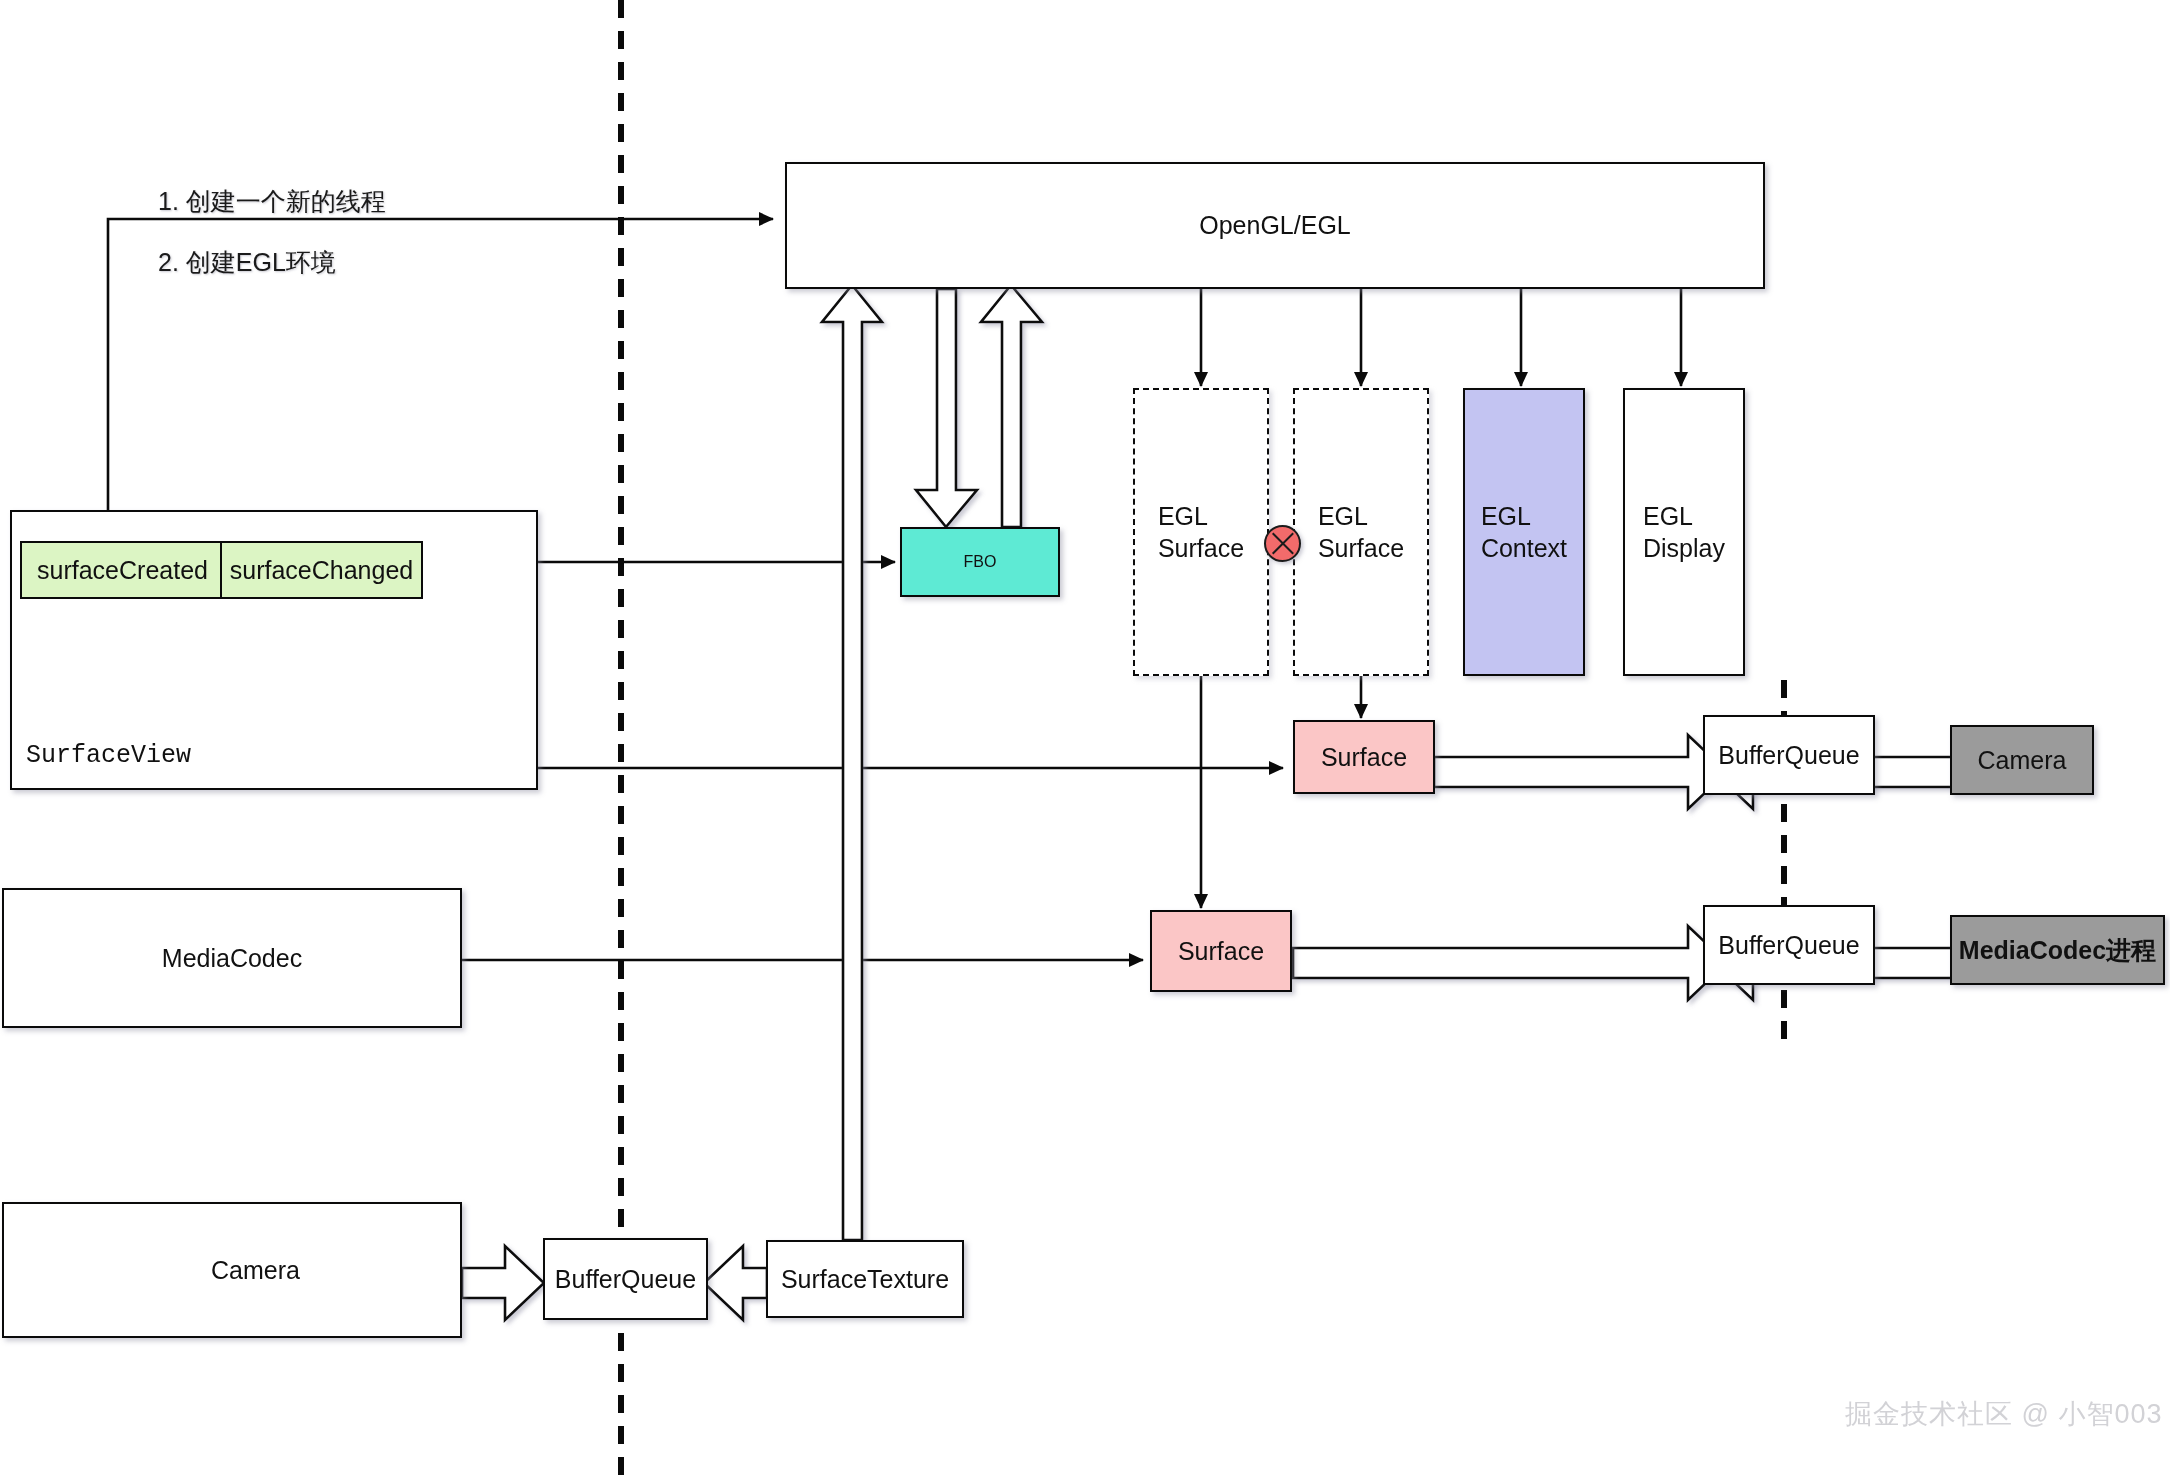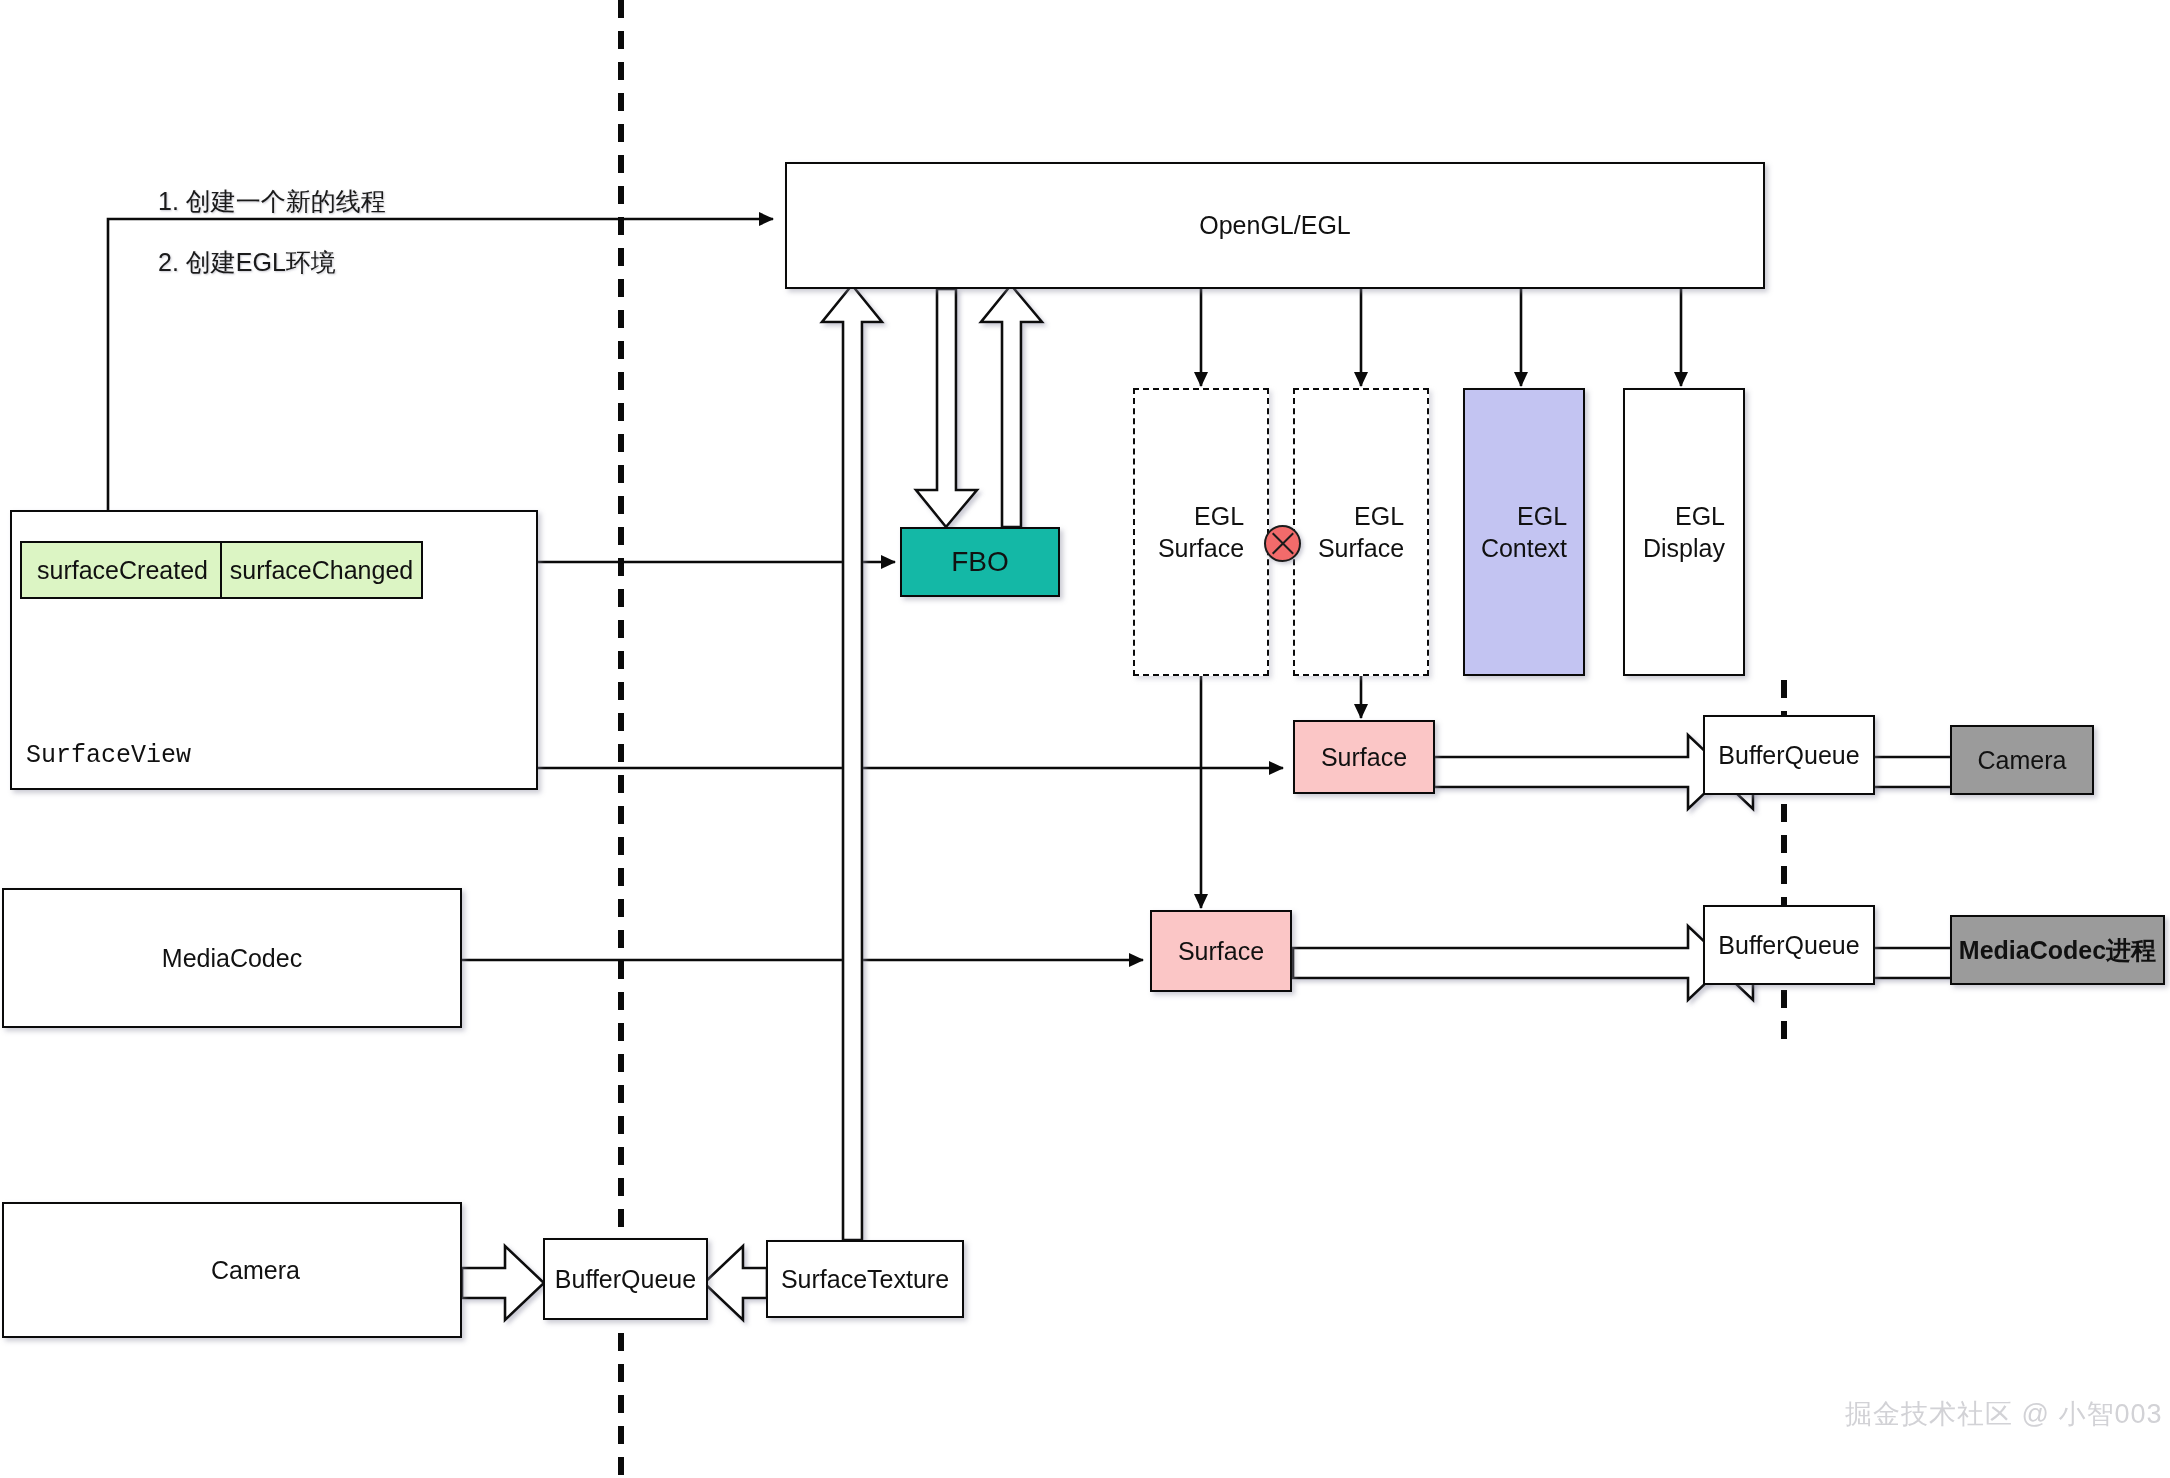--- a/index.html
+++ b/index.html
@@ -21,21 +21,21 @@
     pointer-events:none;
   }
   .node{
     position:absolute;
     box-sizing:border-box;
     border:2.4px solid #0a0a0a;
     background:#ffffff;
     display:flex;
     align-items:center;
     justify-content:center;
-    text-align:right;
+    text-align:left;
     color:#111111;
     font-size:25px;
     line-height:1.3;
     box-shadow:3px 3px 5px rgba(140,140,160,0.45);
     z-index:3;
   }
   .node.dashed{
     border-style:dashed;
     border-width:2.6px;
     box-shadow:3px 3px 5px rgba(150,150,170,0.35);
@@ -147,21 +147,21 @@
   </svg>
 
   <div class="node" style="left:785px;top:162px;width:980px;height:127px;">OpenGL/EGL</div>
 
   <div class="node anchor-bl" style="left:10px;top:510px;width:528px;height:280px;font-size:25px;font-family:Liberation Mono, monospace;">SurfaceView</div>
 
   <div class="node" style="left:20px;top:541px;width:205px;height:58px;background:#dcf5c4;font-size:25px;box-shadow:none;">surfaceCreated</div>
 
   <div class="node" style="left:220px;top:541px;width:203px;height:58px;background:#dcf5c4;font-size:25px;box-shadow:none;">surfaceChanged</div>
 
-  <div class="node" style="left:900px;top:527px;width:160px;height:70px;background:#14b8a6;font-size:28px;">FBO</div>
+  <div class="node" style="left:900px;top:527px;width:160px;height:70px;background:#5eead4;font-size:16px;">FBO</div>
 
   <div class="node dashed multiline" style="left:1133px;top:388px;width:136px;height:288px;">EGL
 Surface</div>
 
   <div class="node dashed multiline" style="left:1293px;top:388px;width:136px;height:288px;">EGL
 Surface</div>
 
   <div class="node multiline" style="left:1463px;top:388px;width:122px;height:288px;background:#c3c4f2;">EGL
 Context</div>
 

